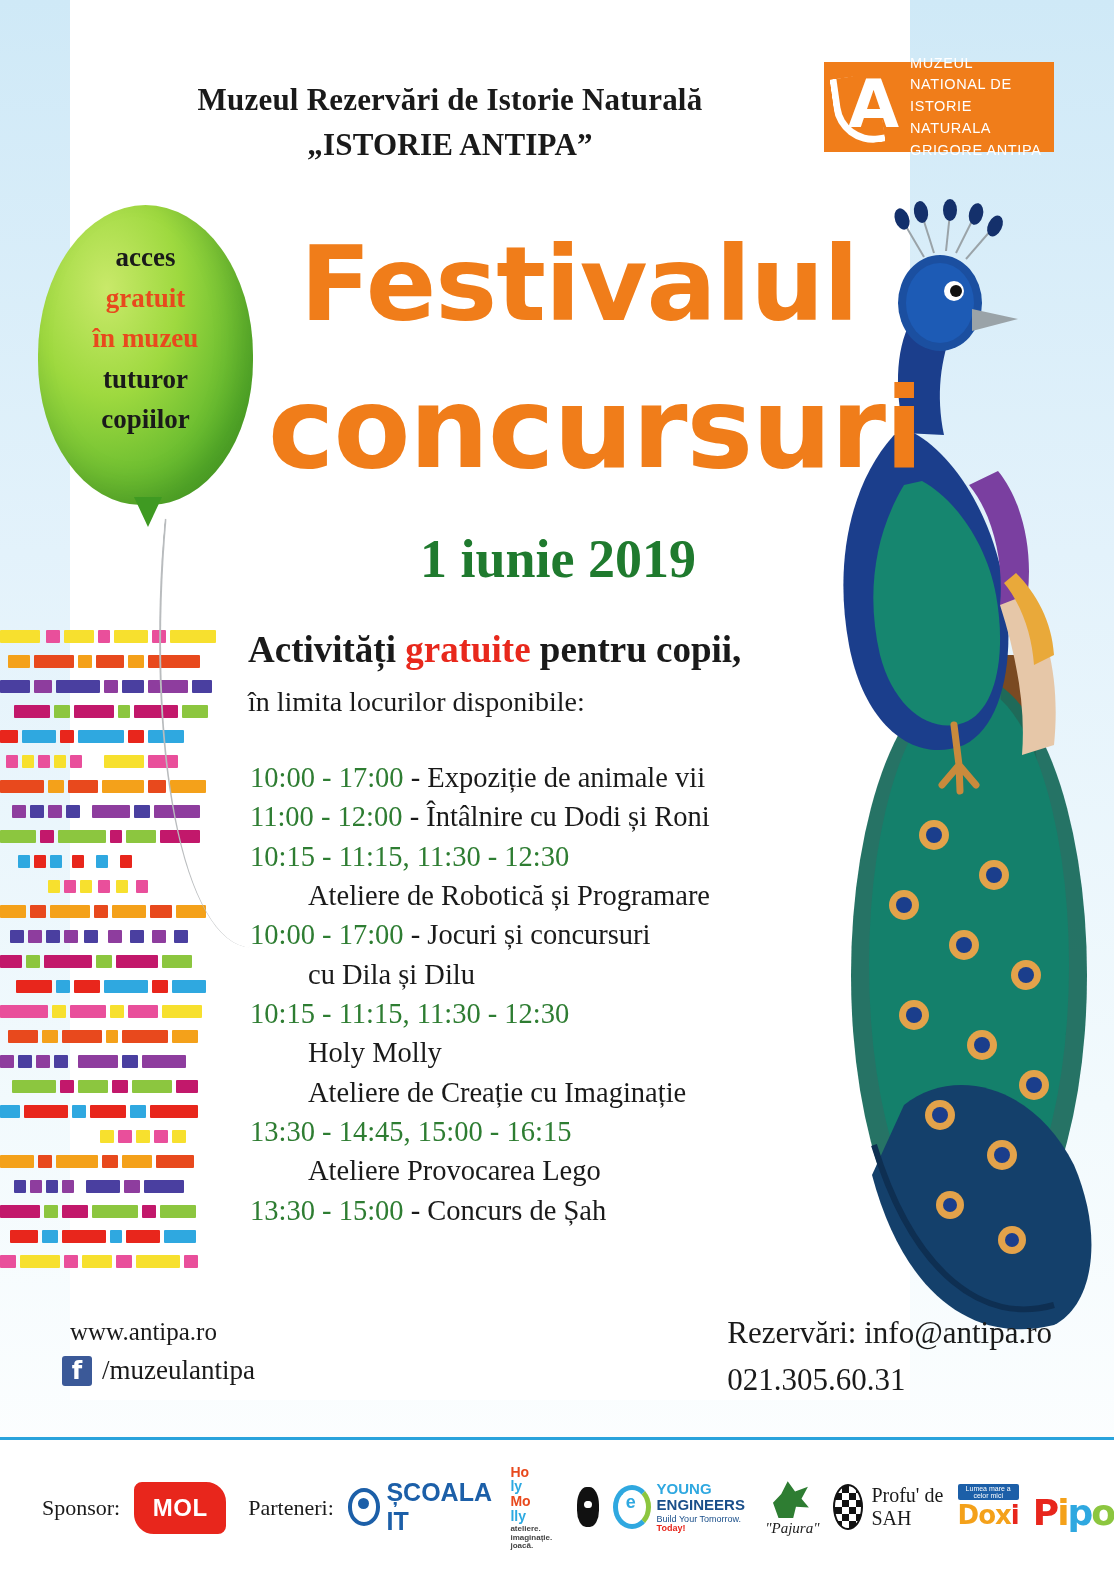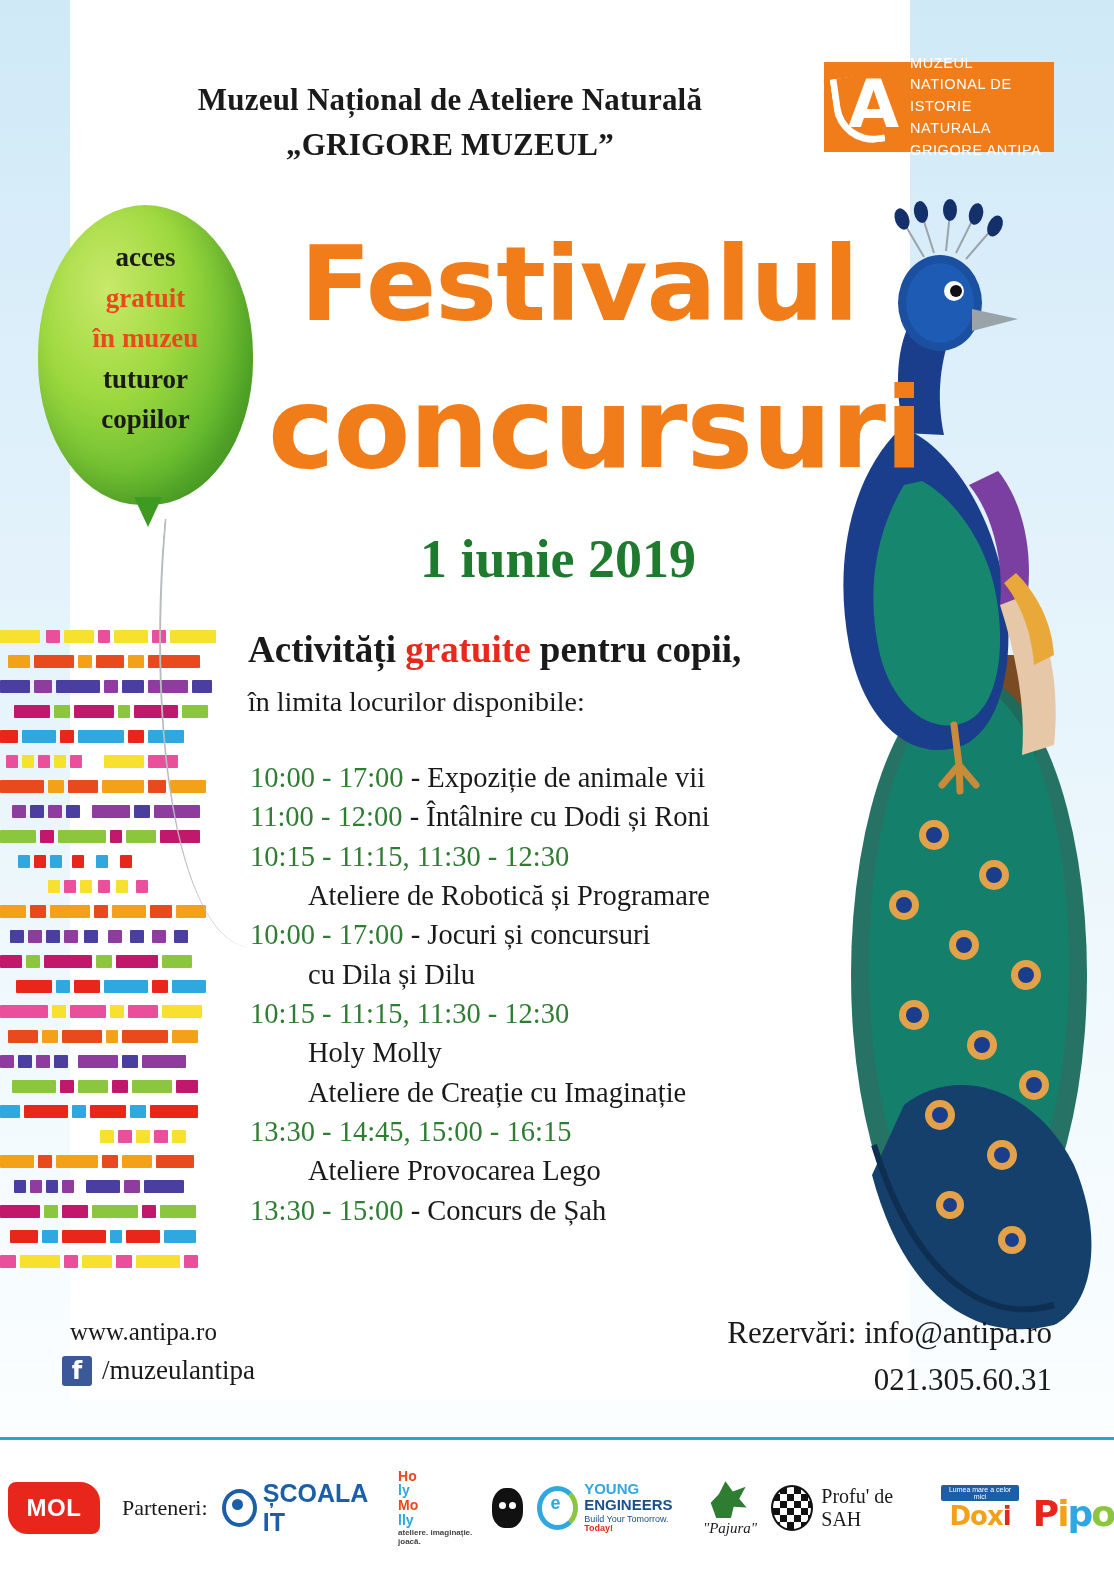--- a/index.html
+++ b/index.html
@@ -250,21 +250,21 @@
     font-size: 24px;
     line-height: 30px;
     text-align: center;
     border-radius: 3px;
     margin-right: 10px;
   }
   .reserv {
     position: absolute;
     right: 62px;
     top: 1310px;
-    text-align: right;
+    text-align: left;
     font-size: 31px;
     line-height: 1.5;
     color: #1a1a1a;
   }
 
   
   .footer {
     position: absolute;
     left: 0;
     bottom: 0;
@@ -655,22 +655,22 @@
         <ellipse cx="196" cy="25" rx="7" ry="11"></ellipse>
         <ellipse cx="222" cy="29" rx="7" ry="11" transform="rotate(14 222 29)"></ellipse>
         <ellipse cx="241" cy="41" rx="7" ry="11" transform="rotate(26 241 41)"></ellipse>
       </g>
 
       <path d="M200 540 L205 580 M205 580 L188 600 M205 580 L222 600 M205 580 L206 606" stroke="#c98a3c" stroke-width="7" fill="none" stroke-linecap="round"></path>
     </svg>
   </div>
 
   <div class="museum-title">
-    <div>Muzeul Național de Ateliere Naturală</div>
-    <div>„GRIGORE MUZEUL”</div>
+    <div>Muzeul Rezervări de Istorie Naturală</div>
+    <div>„ISTORIE ANTIPA”</div>
   </div>
 
   <div class="logo-box">
     <div class="logo-mark">
       <div class="swoosh"></div>
       <div class="letter">A</div>
     </div>
     <div class="logo-text">
       <div>MUZEUL NATIONAL DE</div>
       <div>ISTORIE NATURALA</div>
@@ -719,20 +719,23 @@
   <div class="fb">
     <span class="fb-icon">f</span>
     <span>/muzeulantipa</span>
   </div>
   <div class="reserv">
     <div>Rezervări:  info@antipa.ro</div>
     <div>021.305.60.31</div>
   </div>
 
   <div class="footer">
+    <div class="sponsor-block">
+      <div class="footer-label">Sponsor:</div>
+    </div>
     <div class="footer-logos" style="padding-left:8px">
       <div class="mol-logo">MOL</div>
     </div>
 
     <div class="partner-block">
       <div class="footer-label">Parteneri:</div>
     </div>
 
     <div class="footer-logos" style="padding-left:8px">
 

